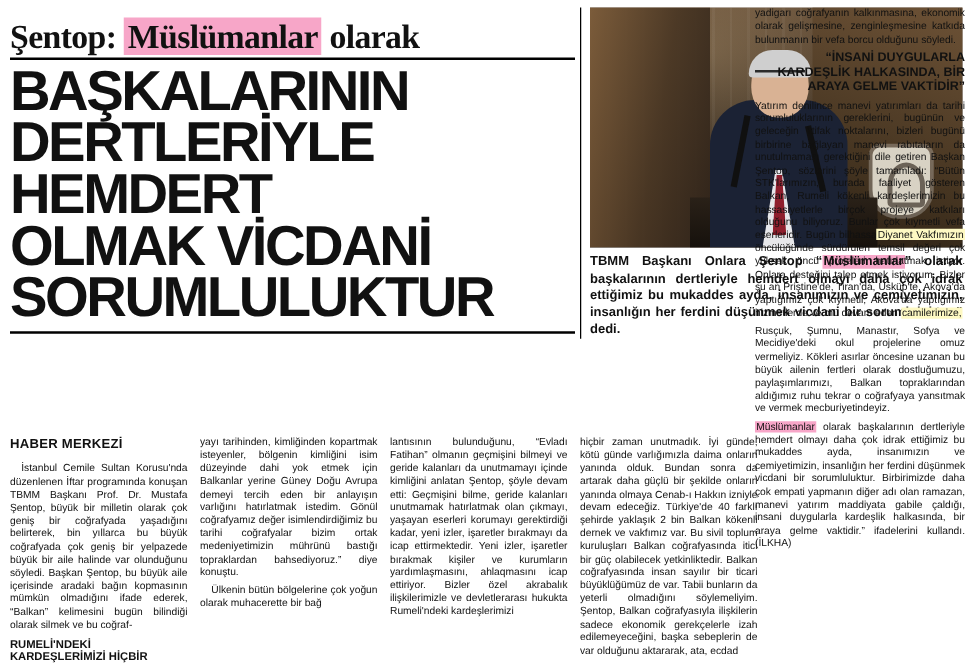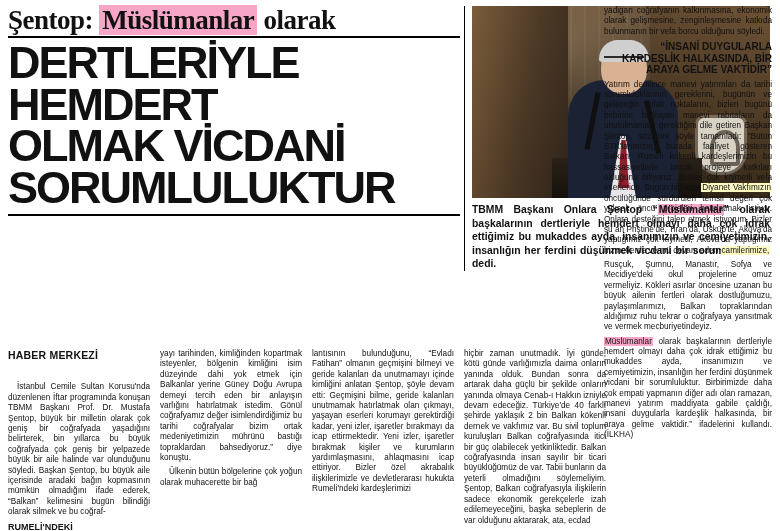--- a/index.html
+++ b/index.html
@@ -18,21 +18,21 @@
     position: relative;
     width: 780px;
     height: 531px;
     box-sizing: border-box;
     padding: 6px 8px 4px 8px;
   }
   
   .top-area {
     display: flex;
     flex-direction: row;
-    align-items: flex-start;
+    align-items: flex-end;
   }
   .left-block {
     width: 452px;
     flex: 0 0 452px;
     position: relative;
   }
   .divider-v {
     width: 1px;
     background: #000;
     align-self: stretch;
@@ -242,21 +242,21 @@
     width: 142px;
     font-size: 8.2px;
     line-height: 1.27;
     text-align: justify;
   }
   .bcol p { margin: 0 0 4px 0; }
   .byline {
     font-weight: 700;
     font-size: 10.5px;
     letter-spacing: 0.2px;
-    margin: 0 0 20px 0;
+    margin: 0 0 8px 0;
   }
   .bold-sub {
     font-weight: 700;
     font-size: 9px;
     line-height: 1.15;
     margin: 3px 0 3px 0;
     text-align: left;
   }
   .p-indent { text-indent: 9px; }
 </style>
@@ -267,20 +267,21 @@
 
   <div class="top-area">
 
     <div class="left-block">
 
       <div class="kicker"><span>Şentop: </span><span class="hl">Müslümanlar</span><span> olarak</span></div>
 
       <div class="rule-top"></div>
 
       <div class="headline">
+        <div>BAŞKALARININ</div>
         <div>DERTLERİYLE</div>
         <div>HEMDERT</div>
         <div>OLMAK VİCDANİ</div>
         <div>SORUMLULUKTUR</div>
       </div>
 
       <div class="rule-bottom"></div>
     </div>
 
     <div class="divider-v"></div>

